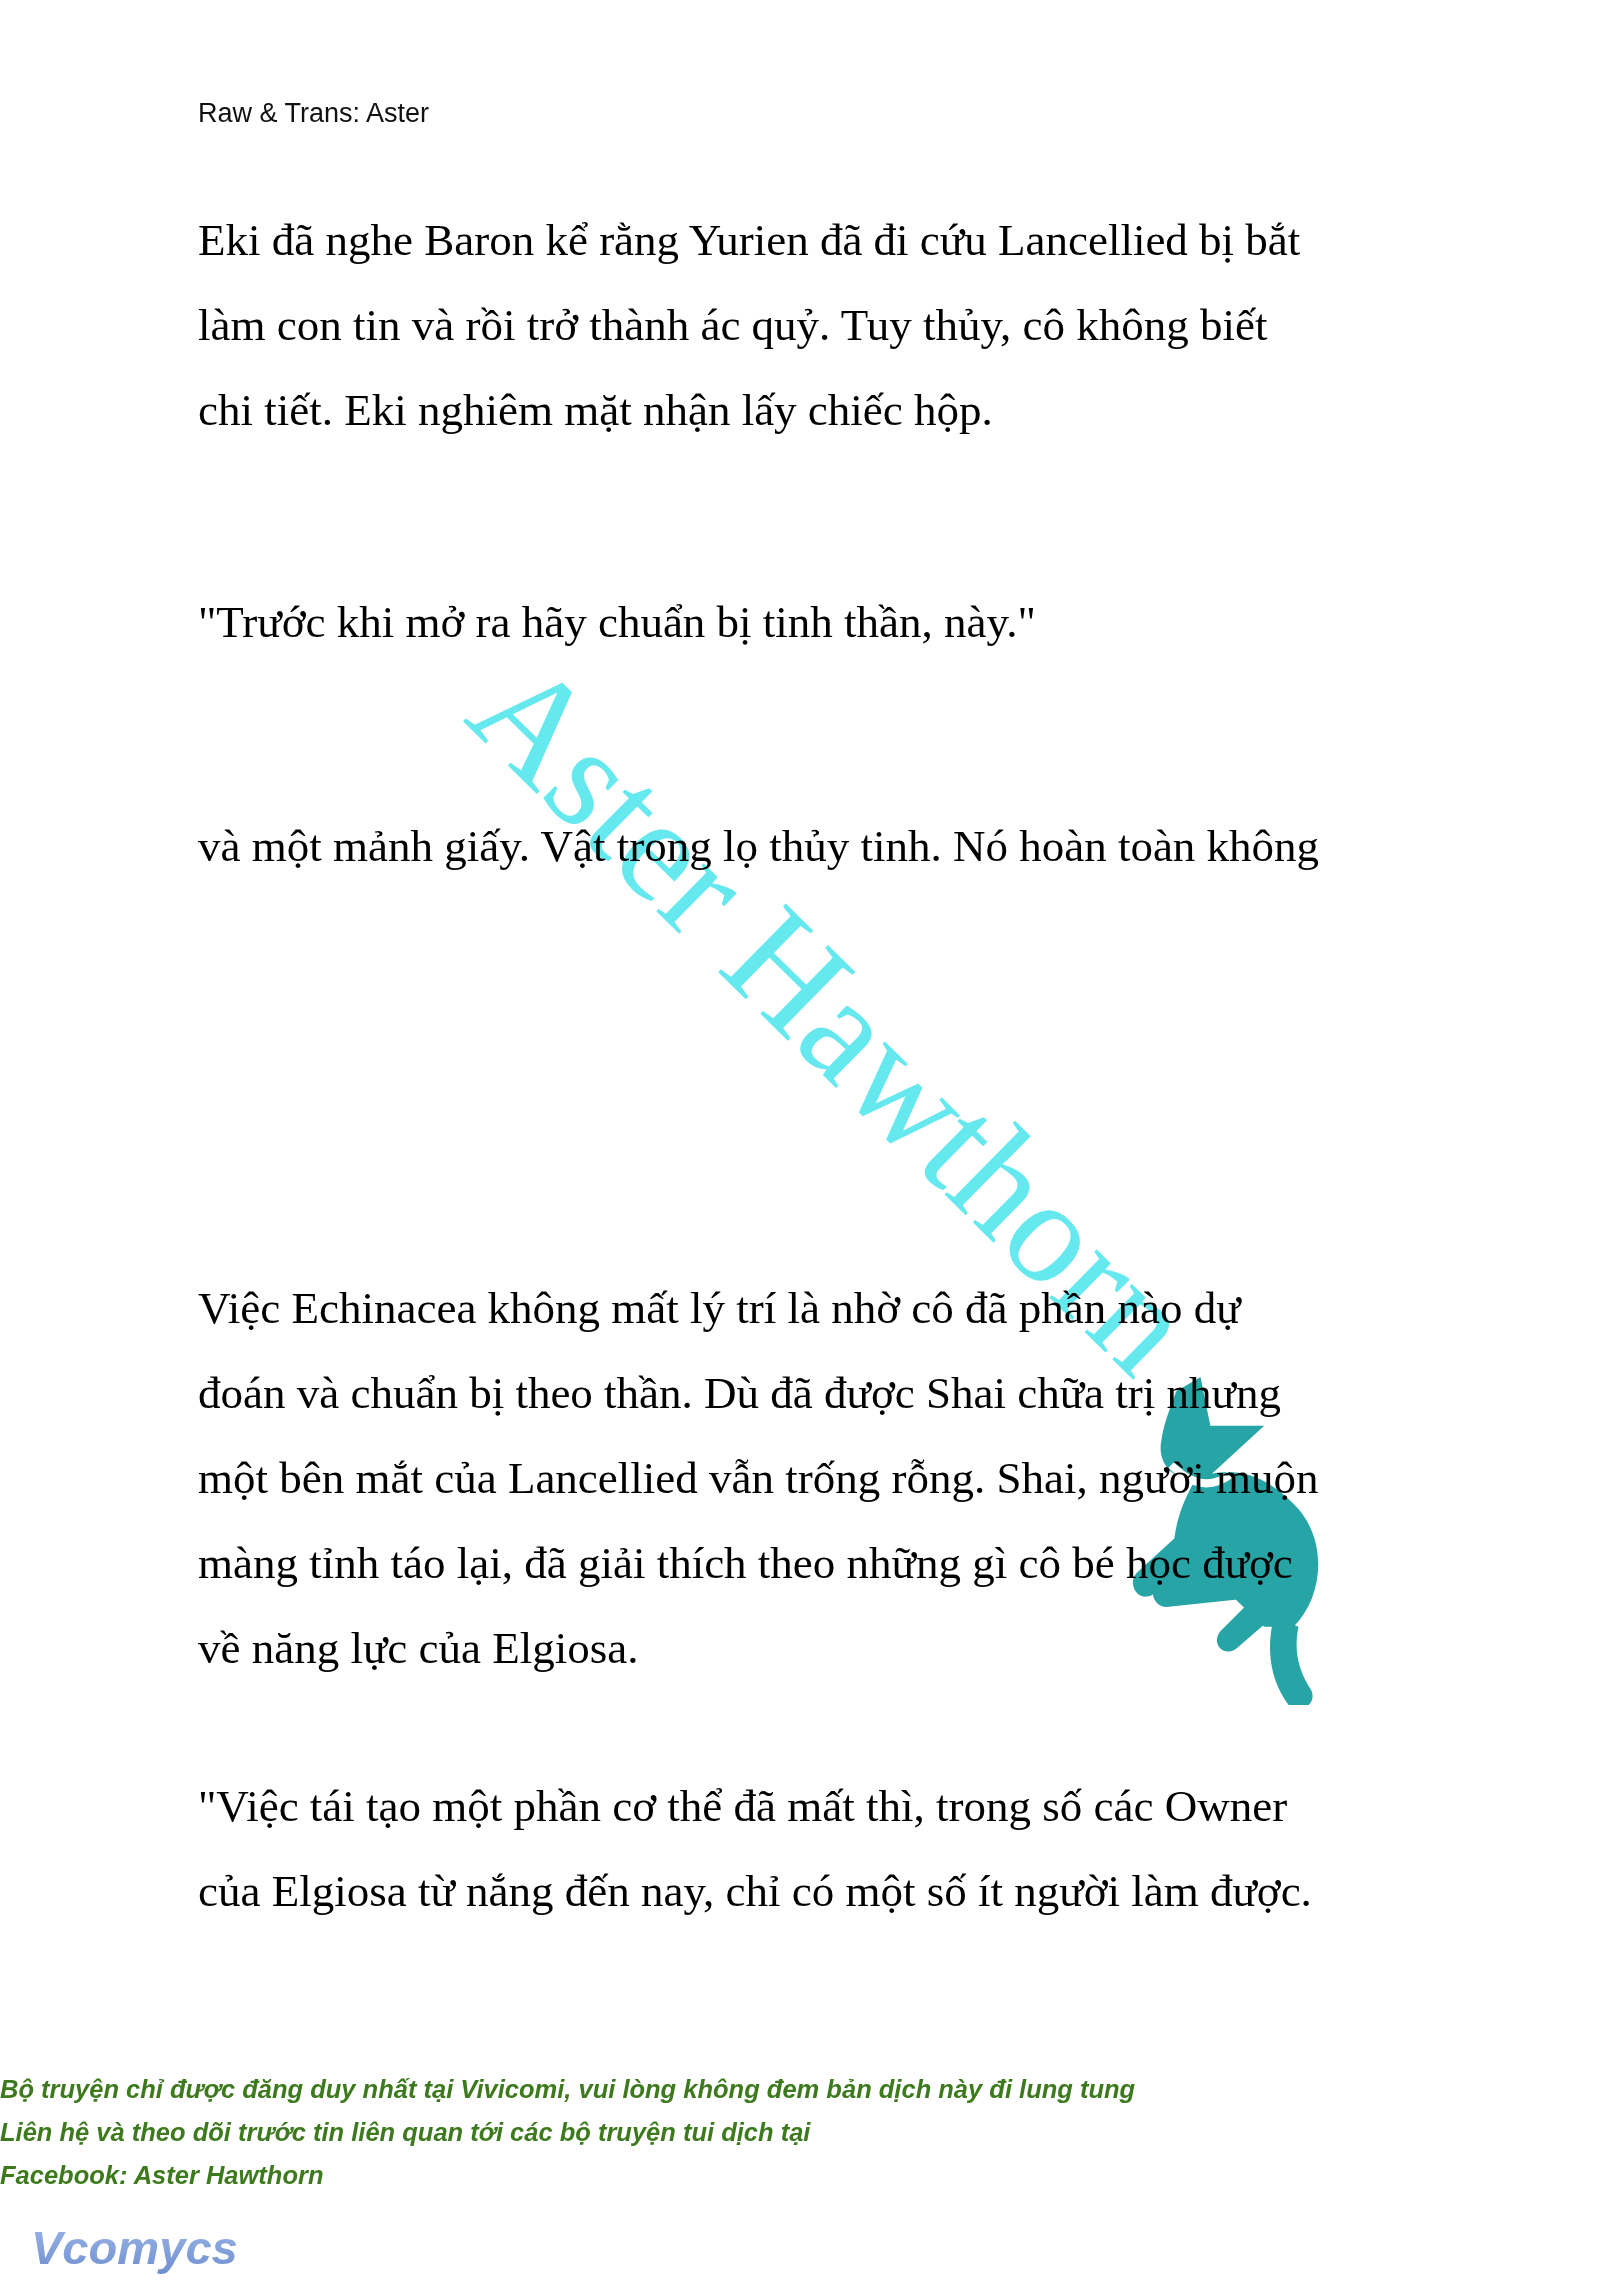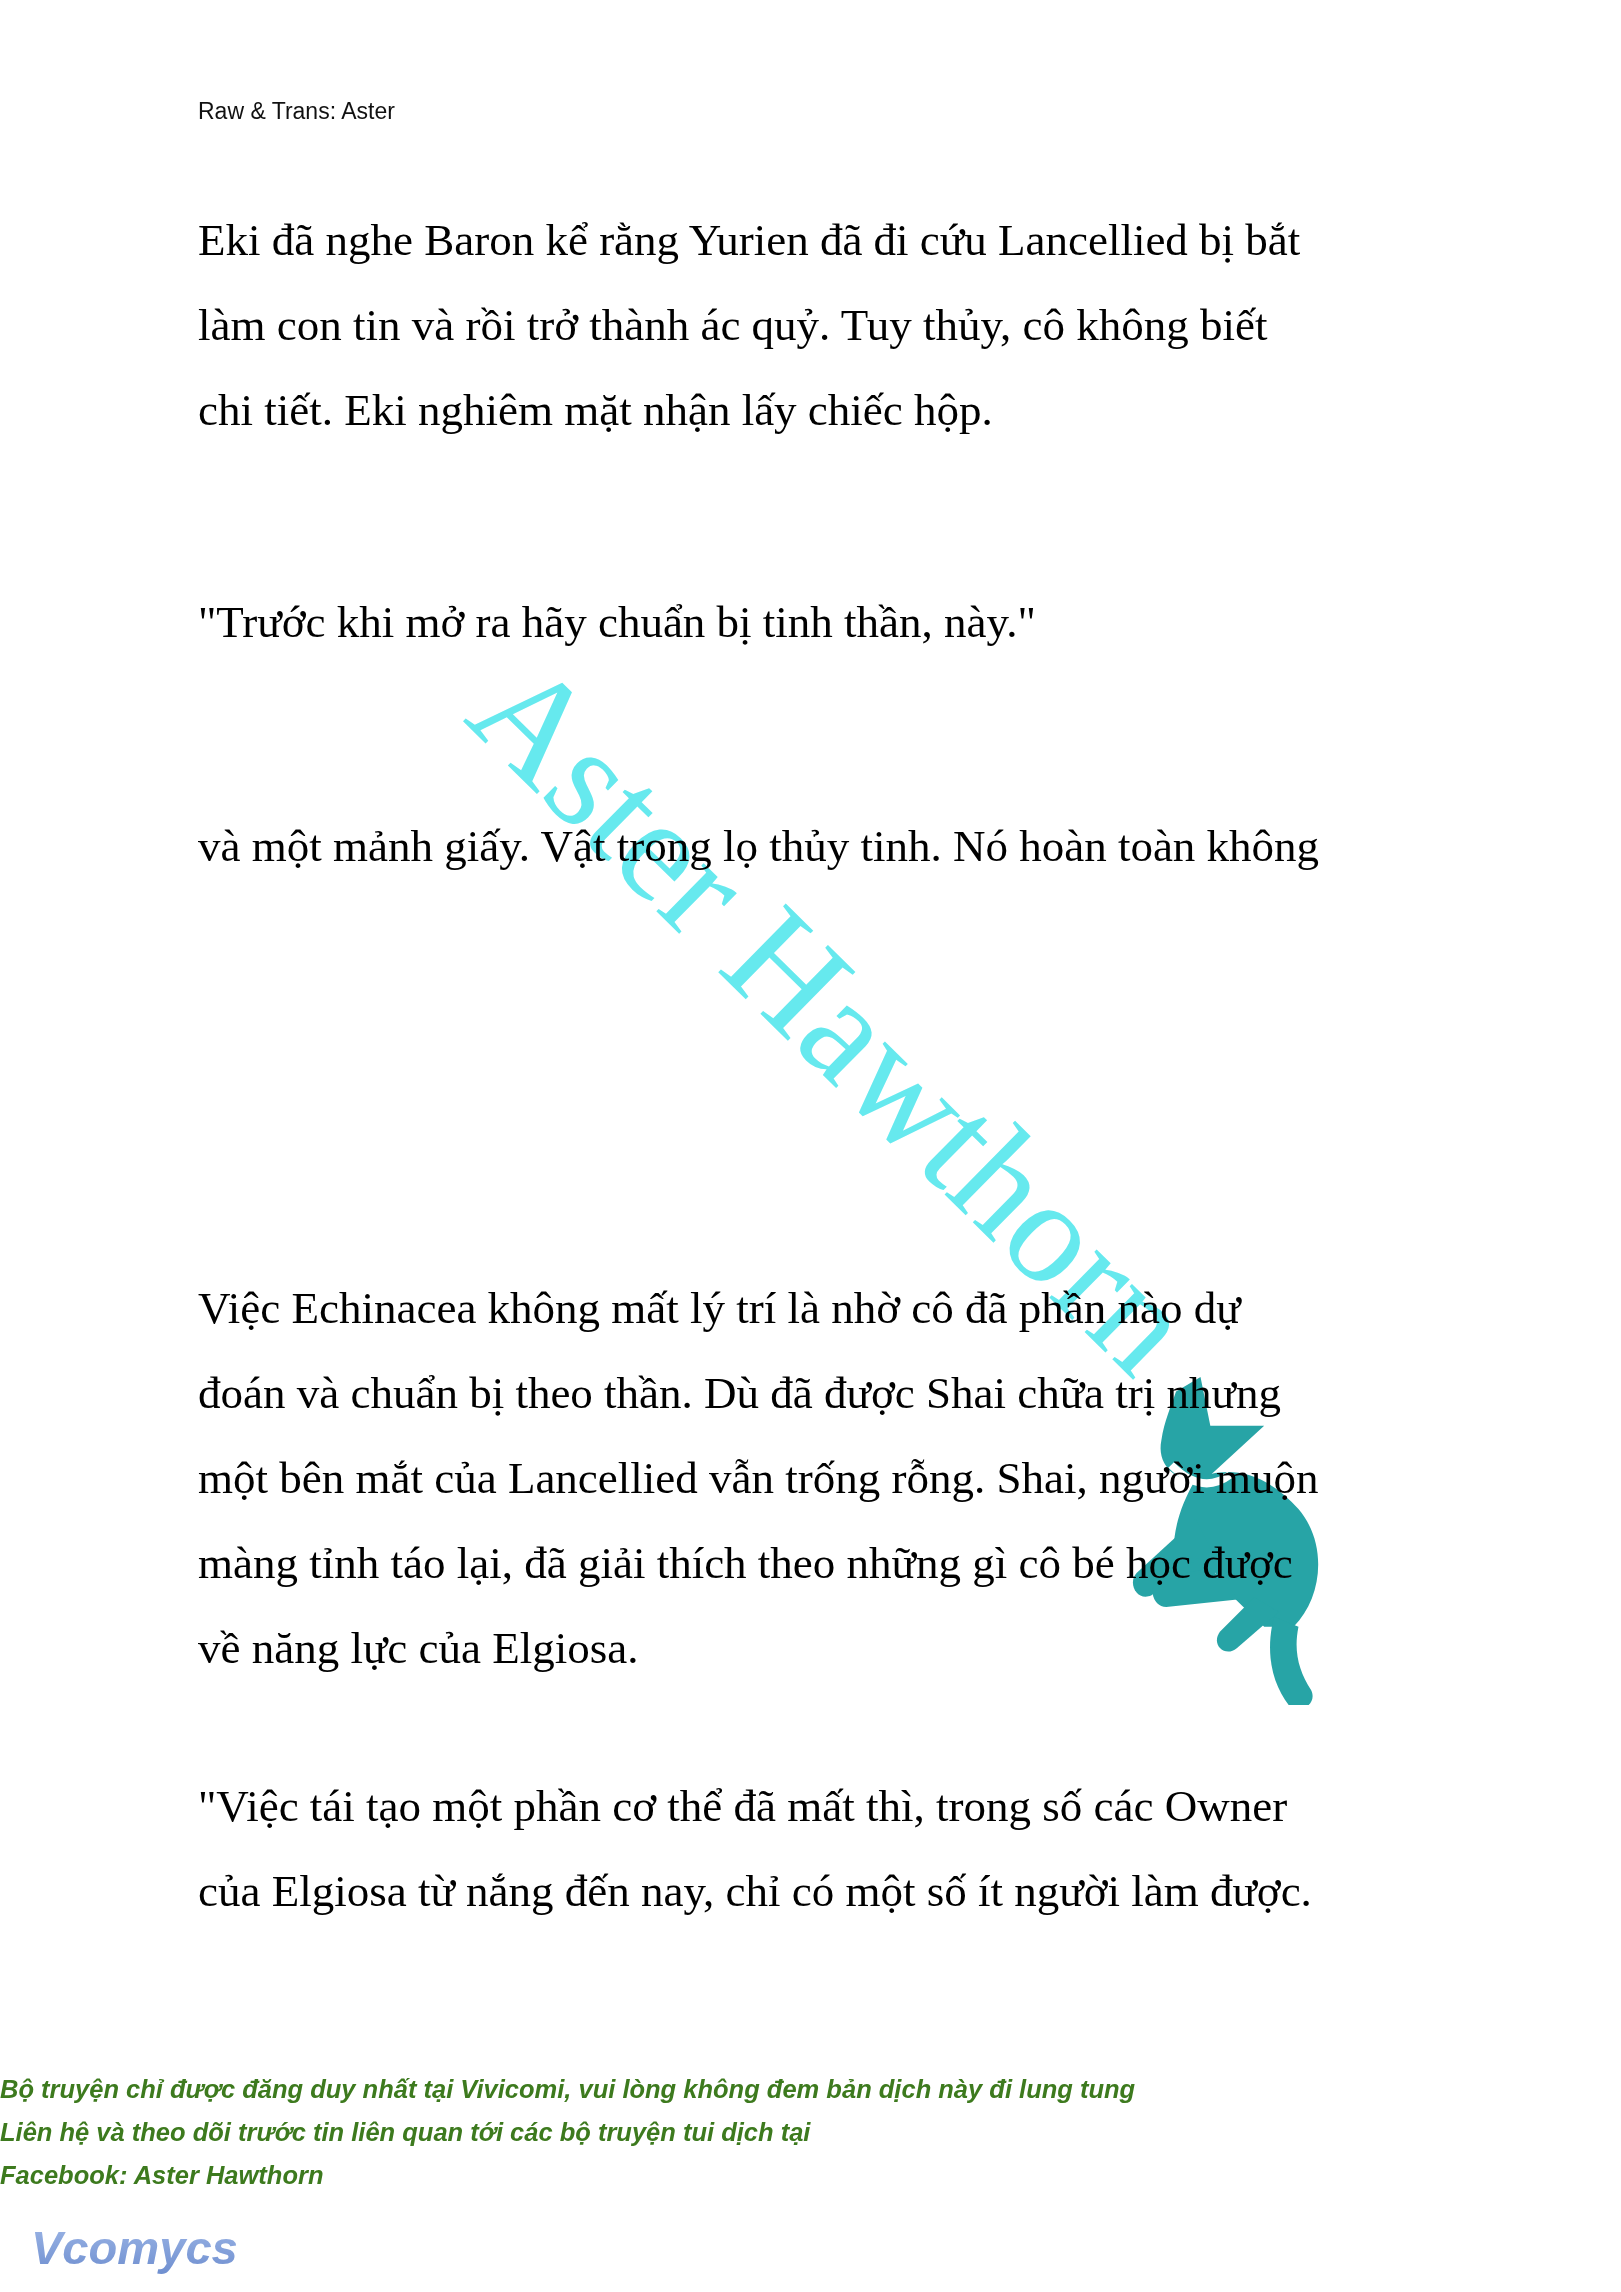--- a/index.html
+++ b/index.html
@@ -1,17 +1,17 @@
 <!DOCTYPE html>
 <html><head>
 <meta charset="utf-8">
 <style>
   html, body { margin:0; padding:0; background:#ffffff; }
   body { width:1621px; height:2293px; position:relative; overflow:hidden; }
-  .header { position:absolute; left:198px; top:98px; font-family:"Liberation Sans", sans-serif; font-size:23px; color:#111; }
+  .header { position:absolute; left:198px; top:98px; font-family:"Liberation Sans", sans-serif; font-size:27px; color:#111; }
   .para { position:absolute; left:198px; width:1274px; font-family:"Liberation Serif", serif; font-size:45px; line-height:85px; color:#000; margin:0; white-space:nowrap; }
   .para span { display:block; }
   .watermark { position:absolute; left:196px; top:931px; width:1274px; text-align:center; font-family:"Liberation Serif", serif; font-size:147px; color:#5ee8ee; transform:rotate(44.5deg); transform-origin:center; white-space:nowrap; opacity:0.95; pointer-events:none; z-index:0; }
   .cat { position:absolute; left:1117px; top:1372px; width:216px; height:333px; z-index:0; }
   .text-layer { position:relative; z-index:1; }
   .footer { position:absolute; left:0; width:1621px; font-family:"Liberation Sans", sans-serif; font-weight:bold; font-style:italic; font-size:25.5px; color:#3d7a1e; }
   .footer div { line-height:43px; }
   .logo { position:absolute; left:27.4px; top:2217px; width:216px; height:69px; }
 </style>
 </head>

